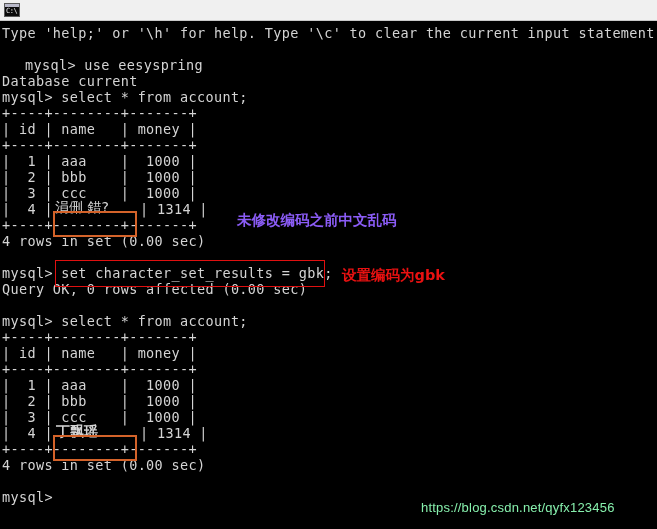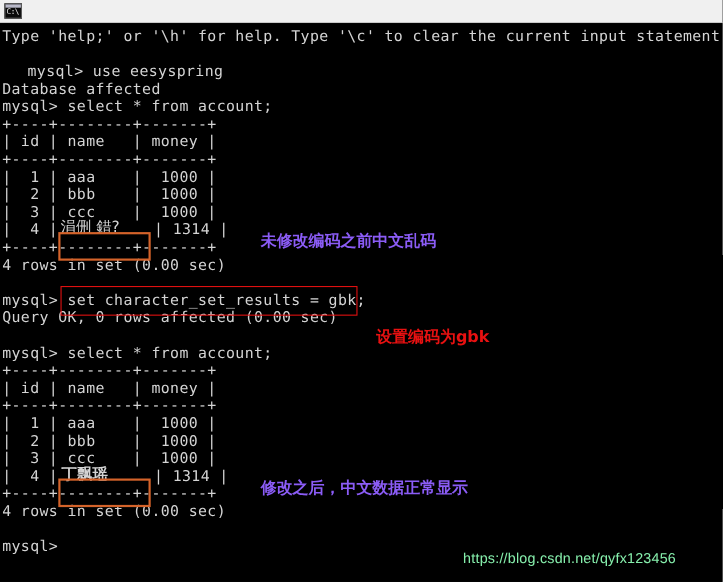--- a/index.html
+++ b/index.html
@@ -98,21 +98,21 @@
   
   .annot {
     position: absolute;
     white-space: pre;
     font-family: "DejaVu Sans", sans-serif;
     font-size: 14.5px;
     font-weight: bold;
     line-height: 18px;
   }
   .annot-orange { color: #8b5cf6; }
-  .annot-red    { color: #e81111; margin-top: 32px; }
+  .annot-red    { color: #e81111; }
 
   .hlbox {
     position: absolute;
     box-sizing: border-box;
   }
   .hlbox-orange { border: 2px solid #d4632a; }
   .hlbox-red    { border: 1.5px solid #e01010; }
 
   #watermark {
     position: absolute;
@@ -135,21 +135,21 @@
       <div class="glyph">C:\</div>
     </div>
   </div>
 
   <div id="console">
 
     <div id="lines">
         <div class="line" style="left: 2px; top: 4px;">Type 'help;' or '\h' for help. Type '\c' to clear the current input statement.</div>
         <div class="line" style="left: 2px; top: 20px;"></div>
         <div class="line" style="left: 2px; top: 36px; margin-left: 23px;">mysql&gt; use eesyspring</div>
-        <div class="line" style="left: 2px; top: 52px;">Database affected</div>
+        <div class="line" style="left: 2px; top: 52px;">Database current</div>
         <div class="line" style="left: 2px; top: 68px;">mysql&gt; select * from account;</div>
         <div class="line" style="left: 2px; top: 84px;">+----+--------+-------+</div>
         <div class="line" style="left: 2px; top: 100px;">| id | name   | money |</div>
         <div class="line" style="left: 2px; top: 116px;">+----+--------+-------+</div>
         <div class="line" style="left: 2px; top: 132px;">|  1 | aaa    |  1000 |</div>
         <div class="line" style="left: 2px; top: 148px;">|  2 | bbb    |  1000 |</div>
         <div class="line" style="left: 2px; top: 164px;">|  3 | ccc    |  1000 |</div>
         <div class="line" style="left: 2px; top: 180px;">|  4 |</div>
         <div class="line" style="left: 2px; top: 196px;">+----+--------+-------+</div>
         <div class="line" style="left: 2px; top: 212px;">4 rows in set (0.00 sec)</div>
@@ -178,18 +178,17 @@
     <div class="line cjk" style="left:56px; top:402px;font-weight:bold;">丁飘瑶</div>
     <div class="line" style="left:140px; top:404px;">| 1314 |</div>
     <div class="hlbox hlbox-orange" style="left:53px; top:414px; width:84px; height:26px;"></div>
 
     <div class="hlbox hlbox-red" style="left:55px; top:239px; width:270px; height:27px;"></div>
 
     <div class="annot annot-orange" style="left:237px; top:190px;">未修改编码之前中文乱码</div>
 
     <div class="annot annot-red" style="left:342px; top:245px;">设置编码为gbk</div>
 
-    <div class="annot annot-orange" style="left:237px; top:414px;">修改之后，中文数据正常显示</div>
 
     <div id="watermark" style="left:421px; top:479px;">https://blog.csdn.net/qyfx123456</div>
 
   </div>
 </div>
 
 </body></html>

